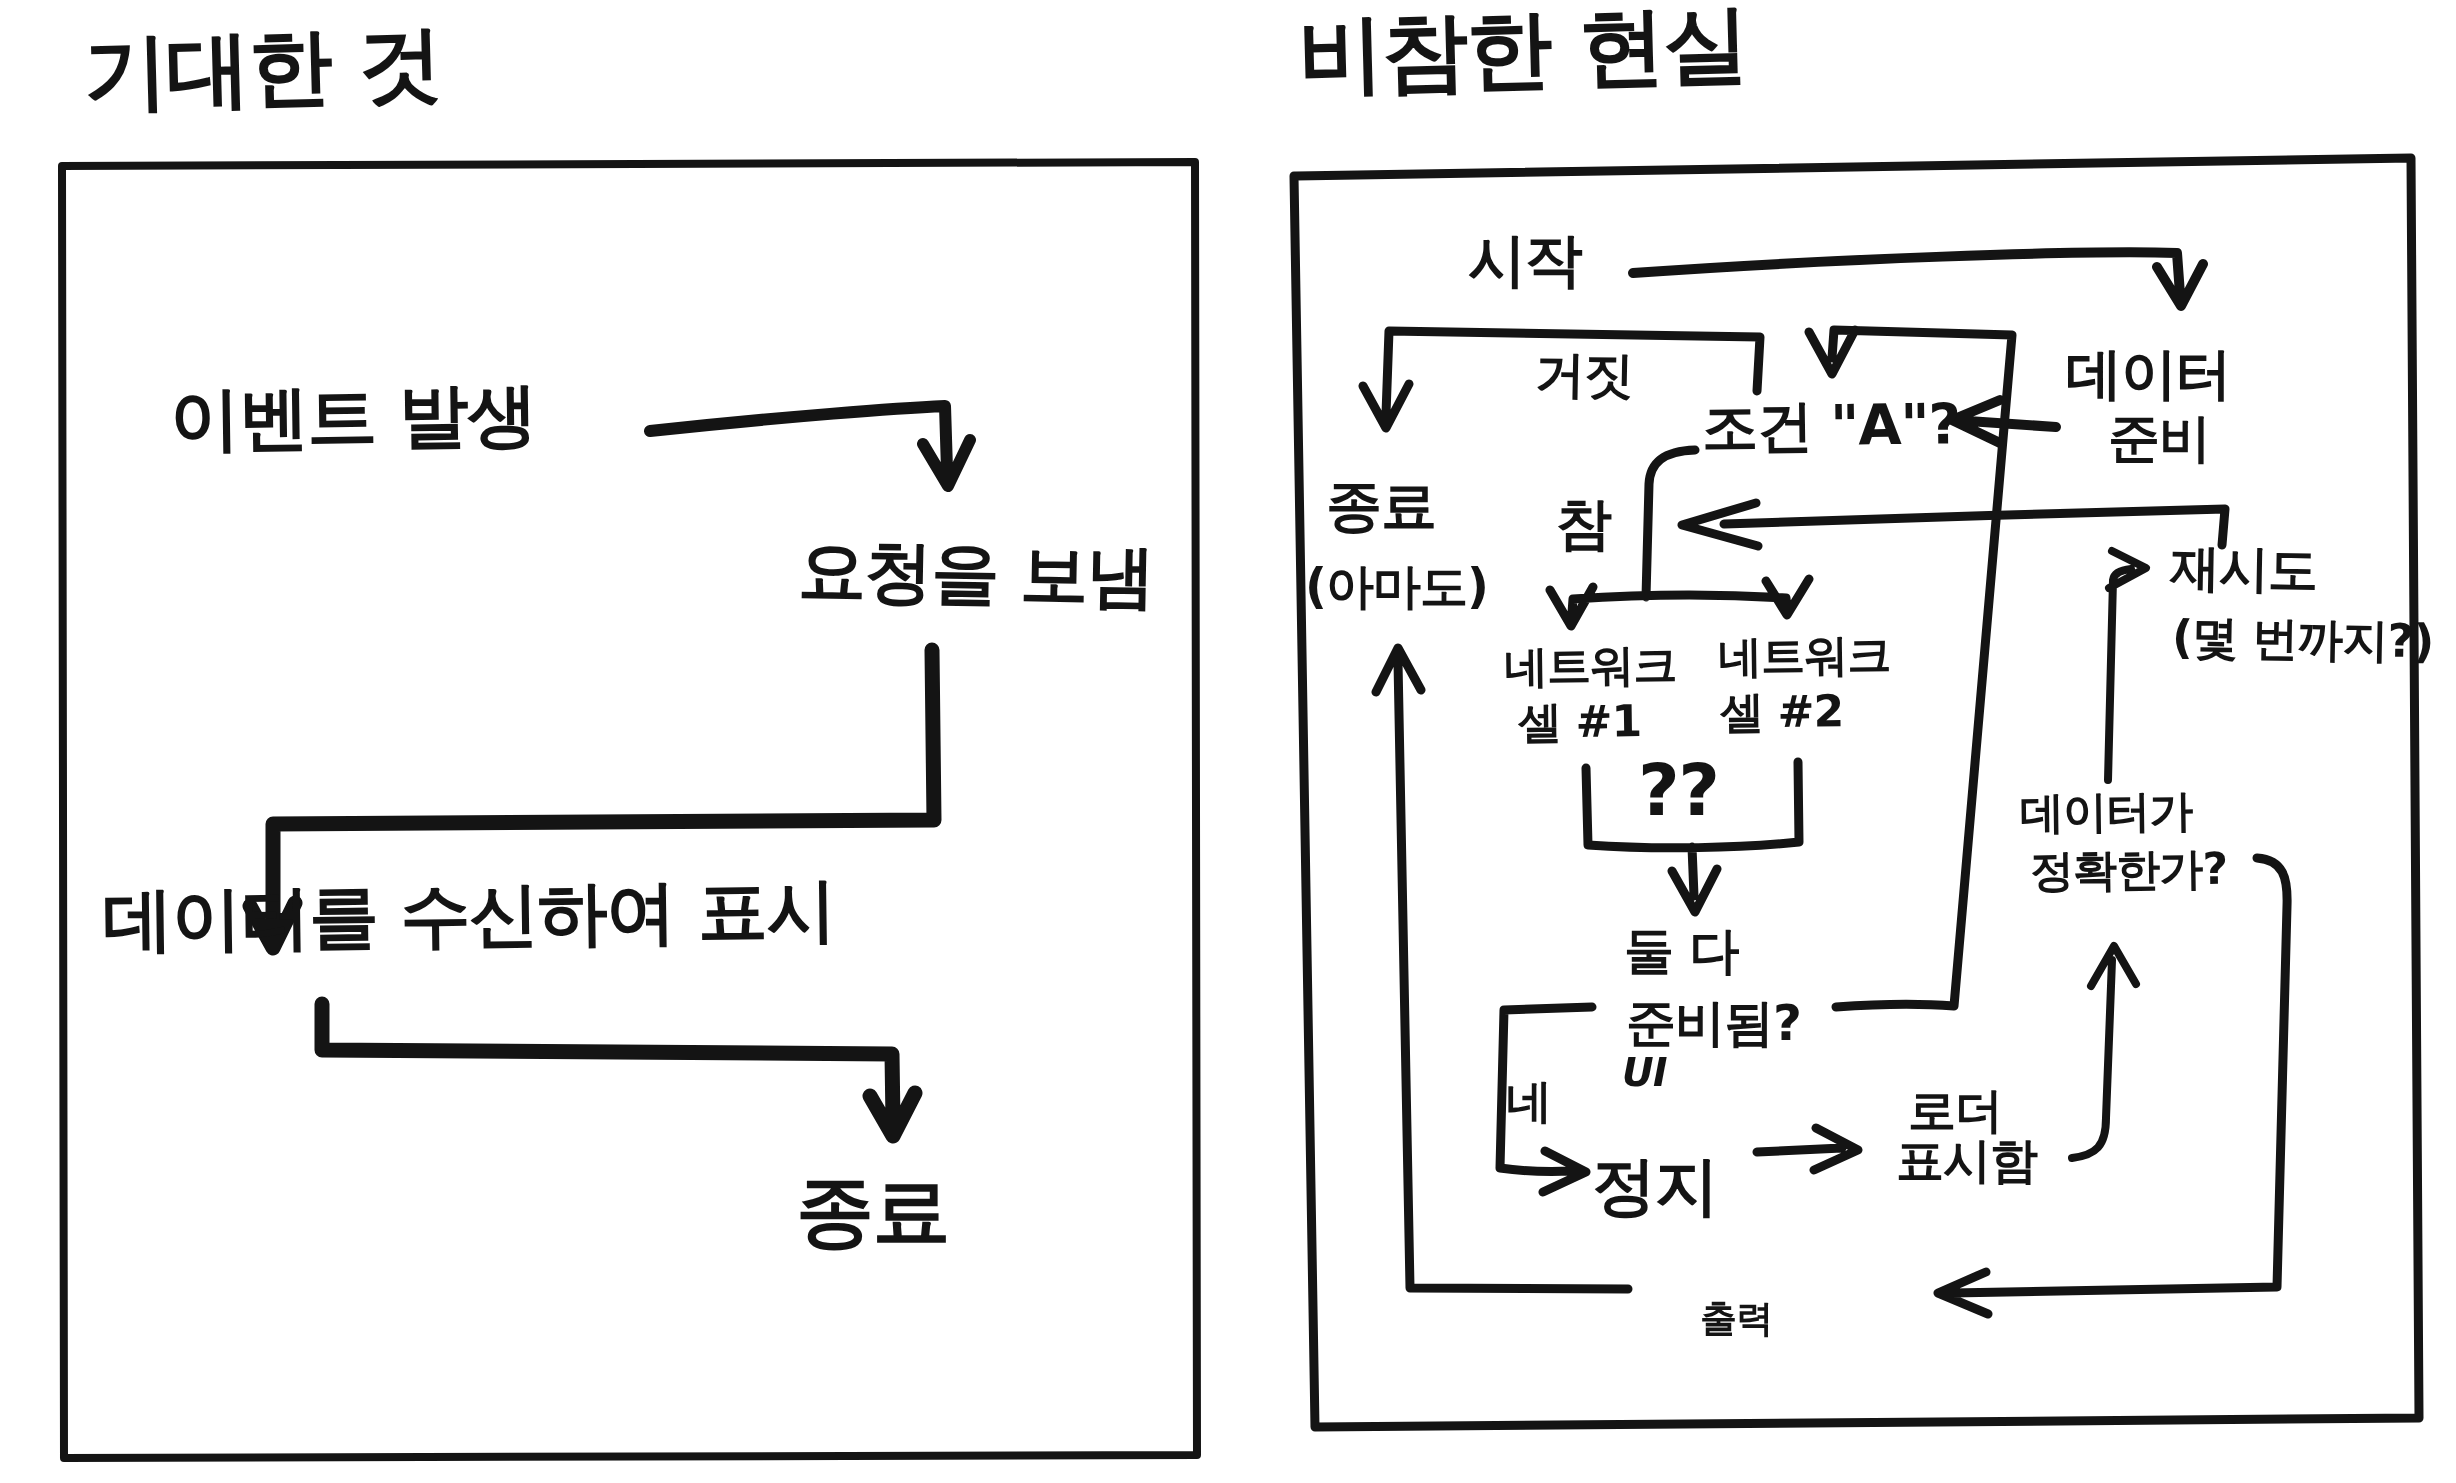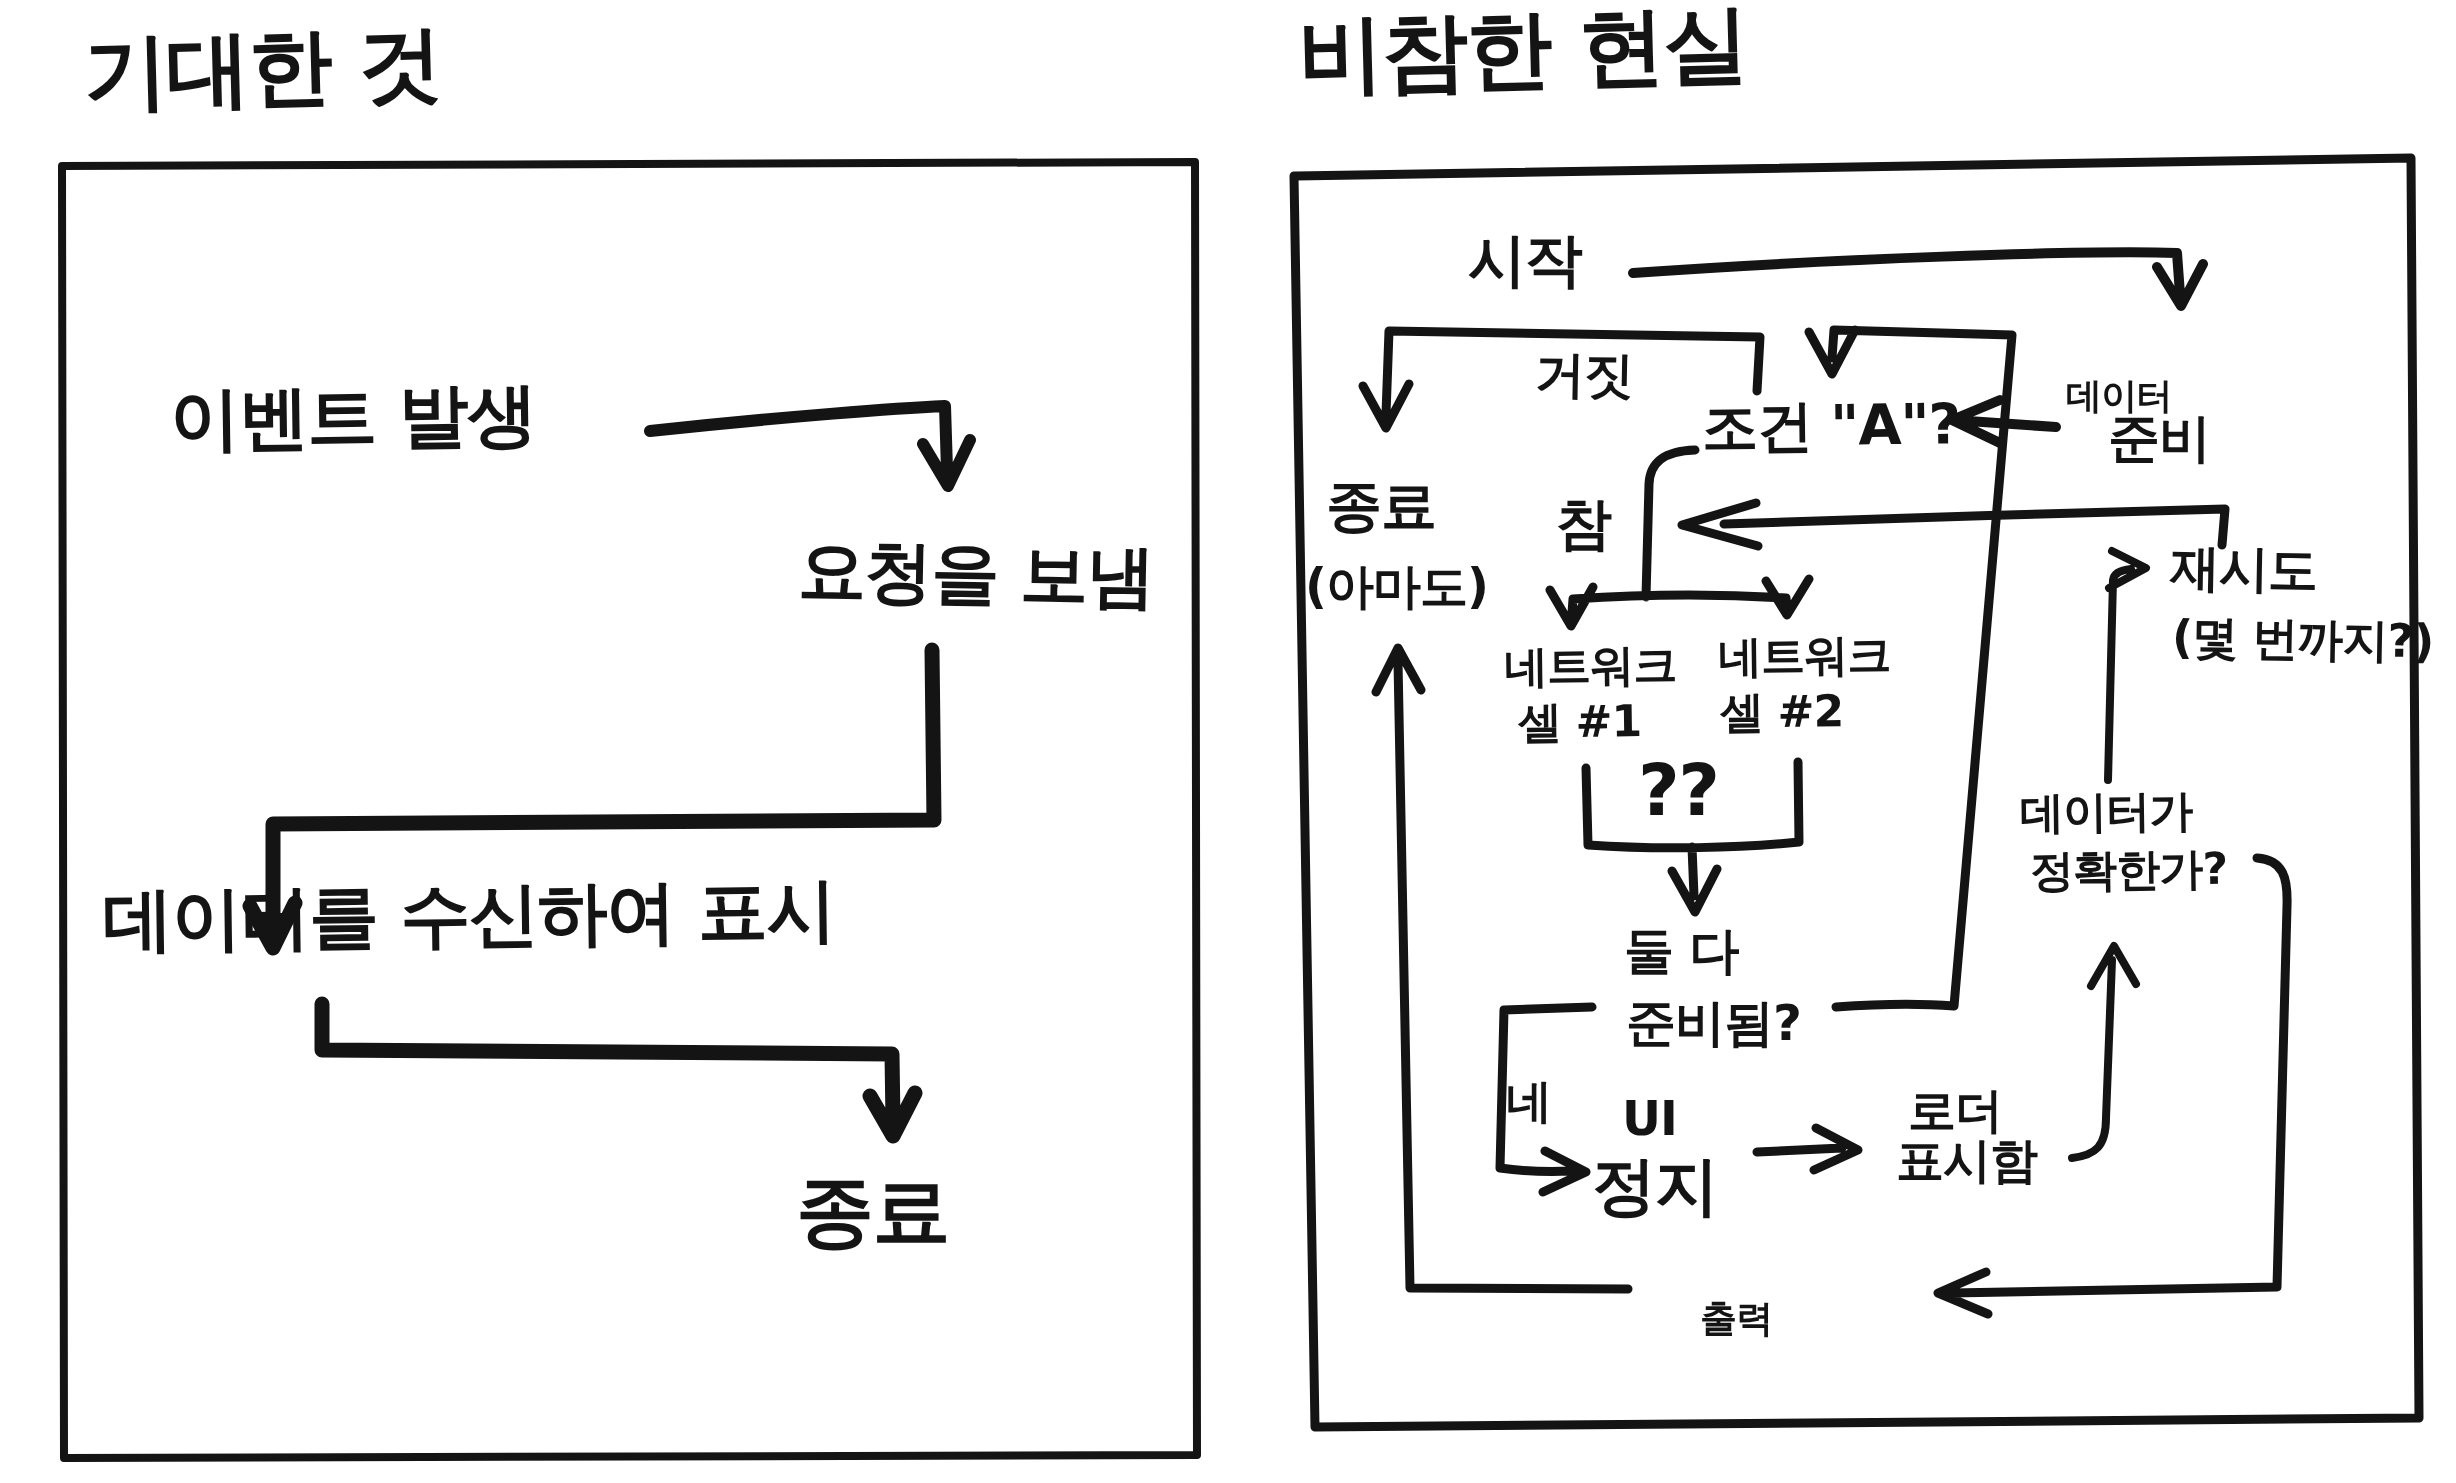--- a/index.html
+++ b/index.html
@@ -62,36 +62,36 @@
   </svg>
 
   <div class="node title r-1" style="left:84px; top:26px; font-size:84px;">기대한 것</div>
   <div class="node r-2" style="left:170px; top:382px; font-size:70px;">이벤트 발생</div>
   <div class="node r-3" style="left:798px; top:540px; font-size:68px;">요청을 보냄</div>
   <div class="node r-2" style="left:103px; top:880px; font-size:70px;">데이터를 수신하여 표시</div>
   <div class="node" style="left:796px; top:1172px; font-size:78px;">종료</div>
 
   <div class="node title r-1" style="left:1298px; top:6px; font-size:86px;">비참한 현실</div>
   <div class="node" style="left:1468px; top:236px; font-size:58px;font-family:Liberation Mono, monospace;">시작</div>
-  <div class="node" style="left:2066px; top:346px; font-size:36px;margin-top:32px;">데이터</div>
+  <div class="node" style="left:2066px; top:346px; font-size:56px;">데이터</div>
   <div class="node" style="left:2108px; top:412px; font-size:52px;">준비</div>
   <div class="node r-2" style="left:1702px; top:398px; font-size:56px;">조건 "A"?</div>
   <div class="node r-3" style="left:1535px; top:350px; font-size:50px;">거짓</div>
   <div class="node" style="left:1326px; top:478px; font-size:56px;">종료</div>
   <div class="node" style="left:1305px; top:562px; font-size:48px;">(아마도)</div>
   <div class="node" style="left:1556px; top:496px; font-size:56px;">참</div>
   <div class="node r-2" style="left:1504px; top:644px; font-size:44px;">네트워크</div>
   <div class="node r-2" style="left:1518px; top:700px; font-size:44px;">셀 #1</div>
   <div class="node r-2" style="left:1718px; top:634px; font-size:44px;">네트워크</div>
   <div class="node r-2" style="left:1720px; top:690px; font-size:44px;">셀 #2</div>
   <div class="node" style="left:1638px; top:754px; font-size:72px;">??</div>
   <div class="node" style="left:1608px; top:926px; font-size:50px;margin-left:16px;">둘 다</div>
   <div class="node" style="left:1626px; top:998px; font-size:50px;">준비됨?</div>
   <div class="node" style="left:1506px; top:1078px; font-size:46px;">네</div>
-  <div class="node" style="left:1622px; top:1094px; font-size:48px;">UI</div>
+  <div class="node" style="left:1622px; top:1053px; font-size:39px;font-style:italic;">UI</div>
   <div class="node" style="left:1592px; top:1154px; font-size:64px;">정지</div>
   <div class="node" style="left:1908px; top:1086px; font-size:48px;">로더</div>
   <div class="node" style="left:1896px; top:1136px; font-size:48px;">표시함</div>
   <div class="node r-2" style="left:2020px; top:790px; font-size:44px;">데이터가</div>
   <div class="node r-2" style="left:2030px; top:848px; font-size:44px;">정확한가?</div>
   <div class="node r-3" style="left:2170px; top:544px; font-size:50px;">재시도</div>
   <div class="node r-3" style="left:2172px; top:616px; font-size:46px;">(몇 번까지?)</div>
   <div class="node" style="left:1700px; top:1300px; font-size:37px;">출력</div>
 
 </div>

